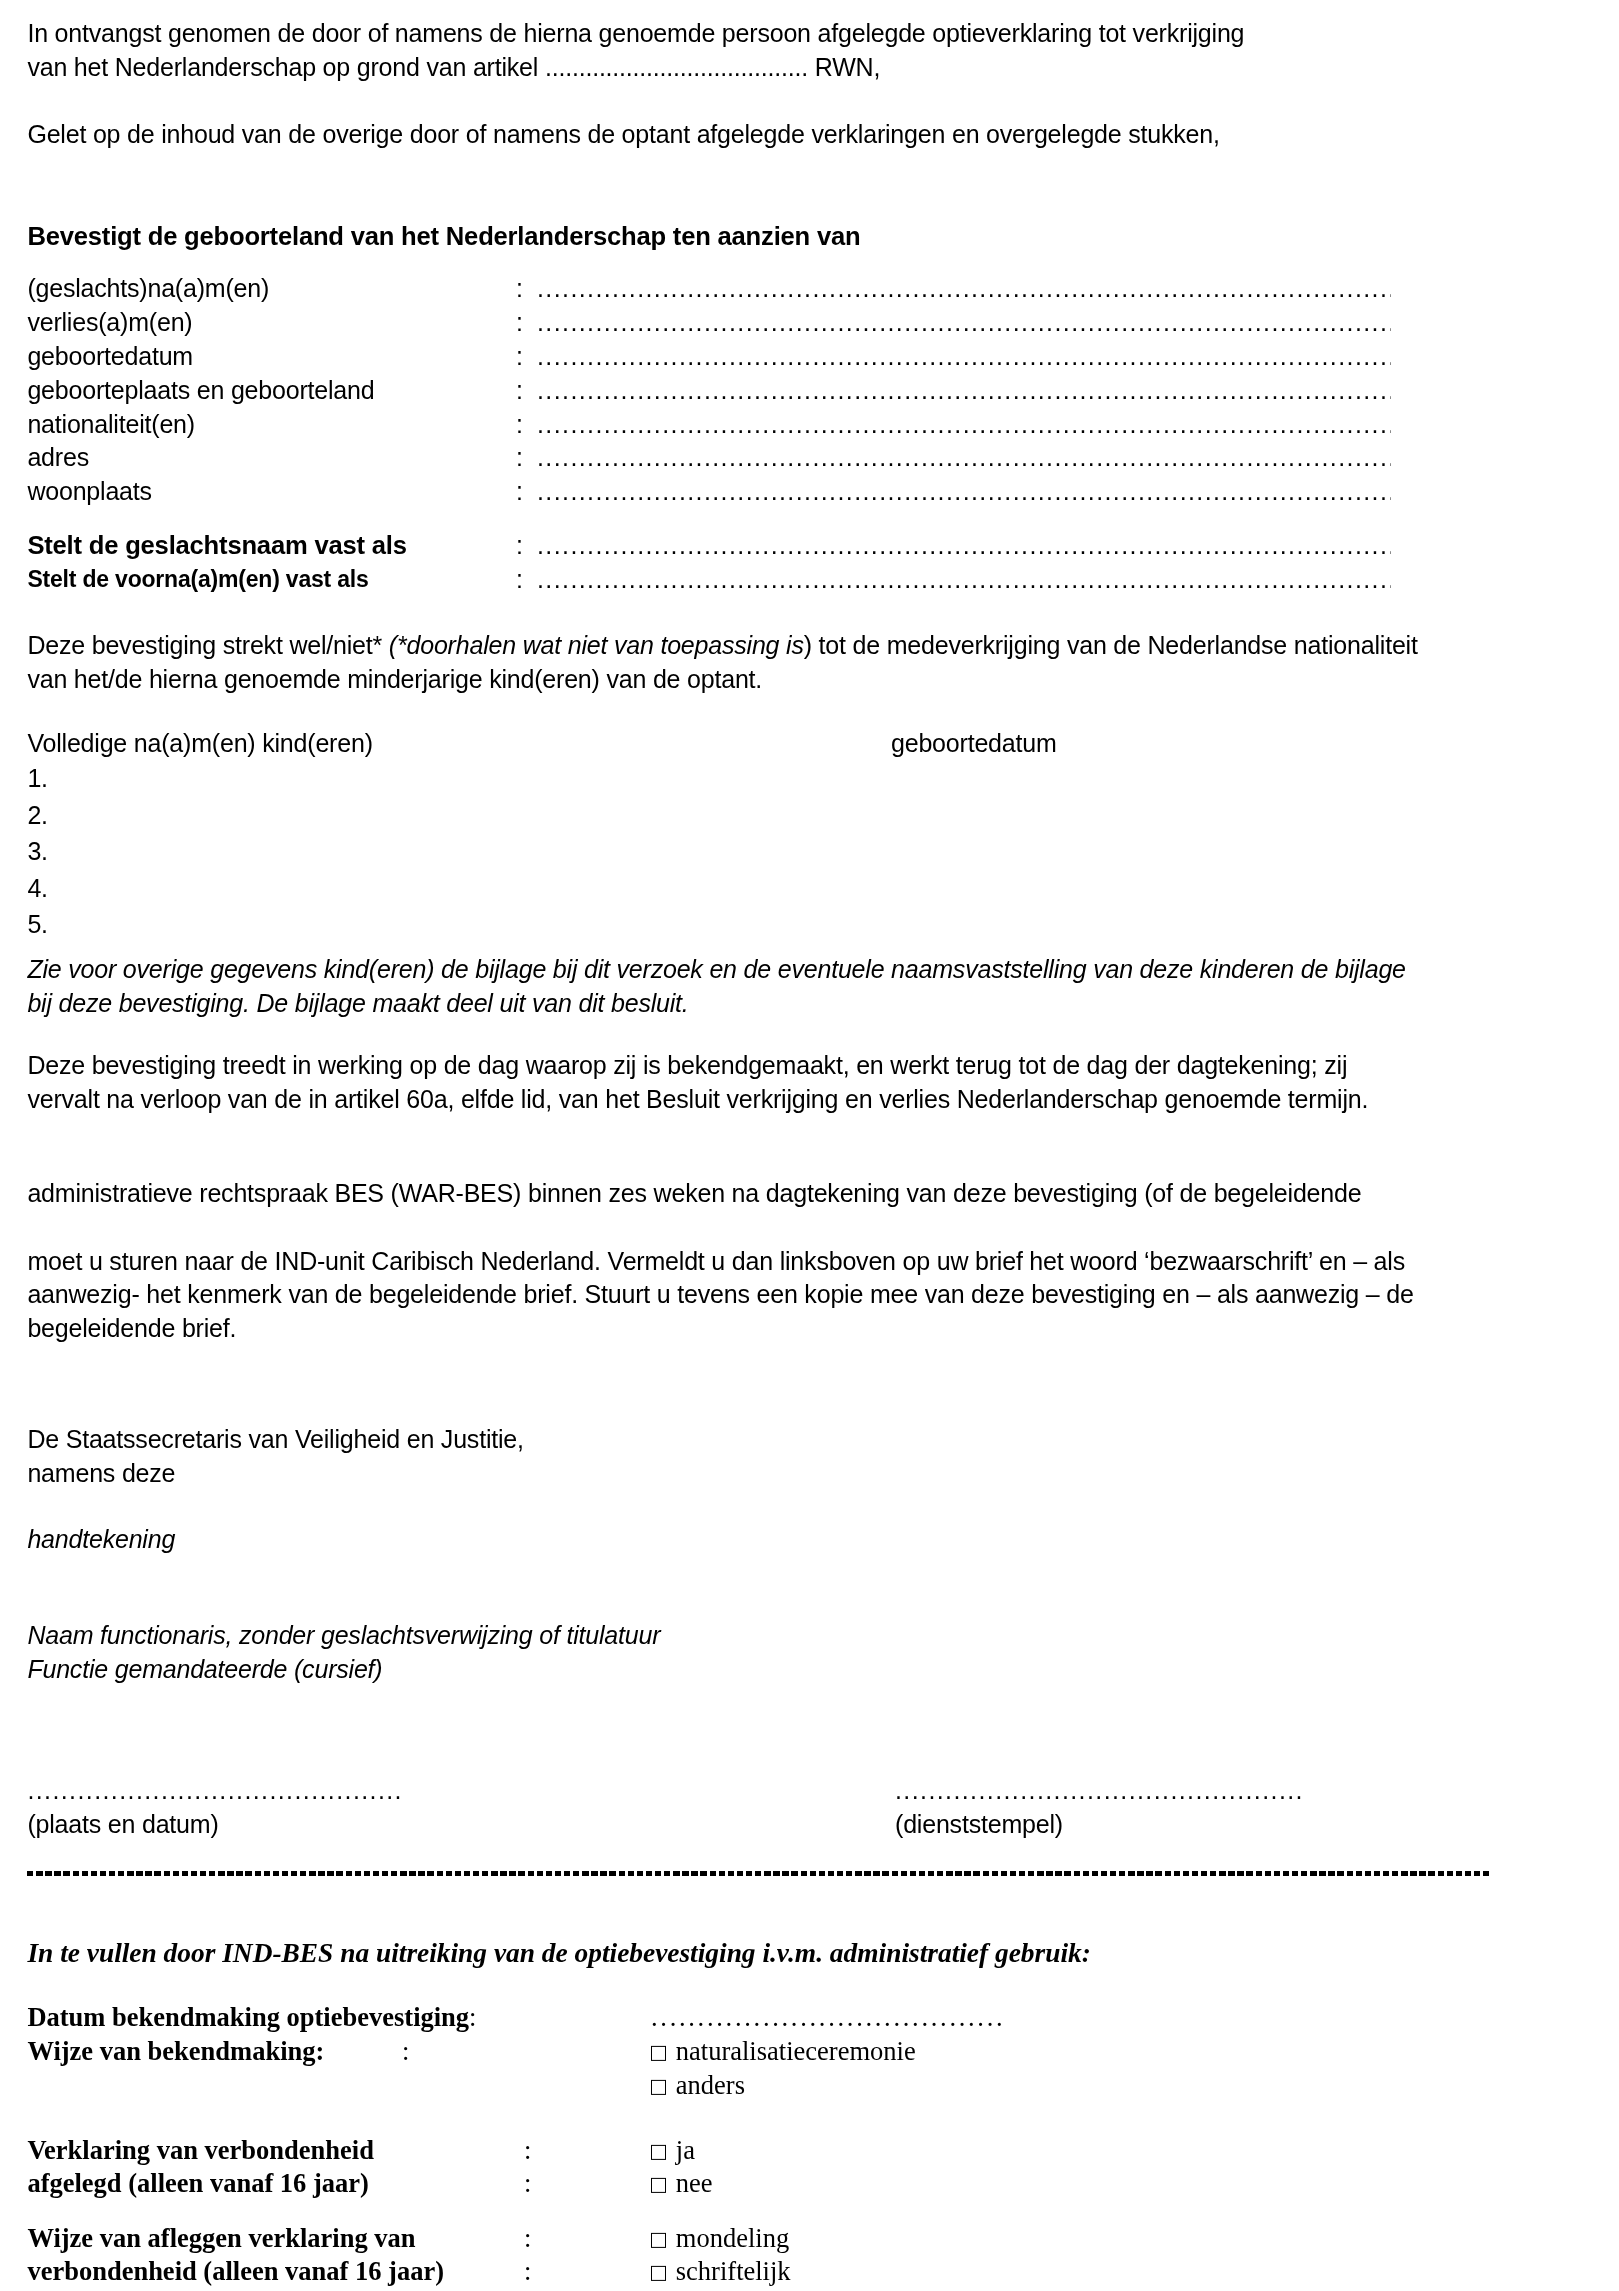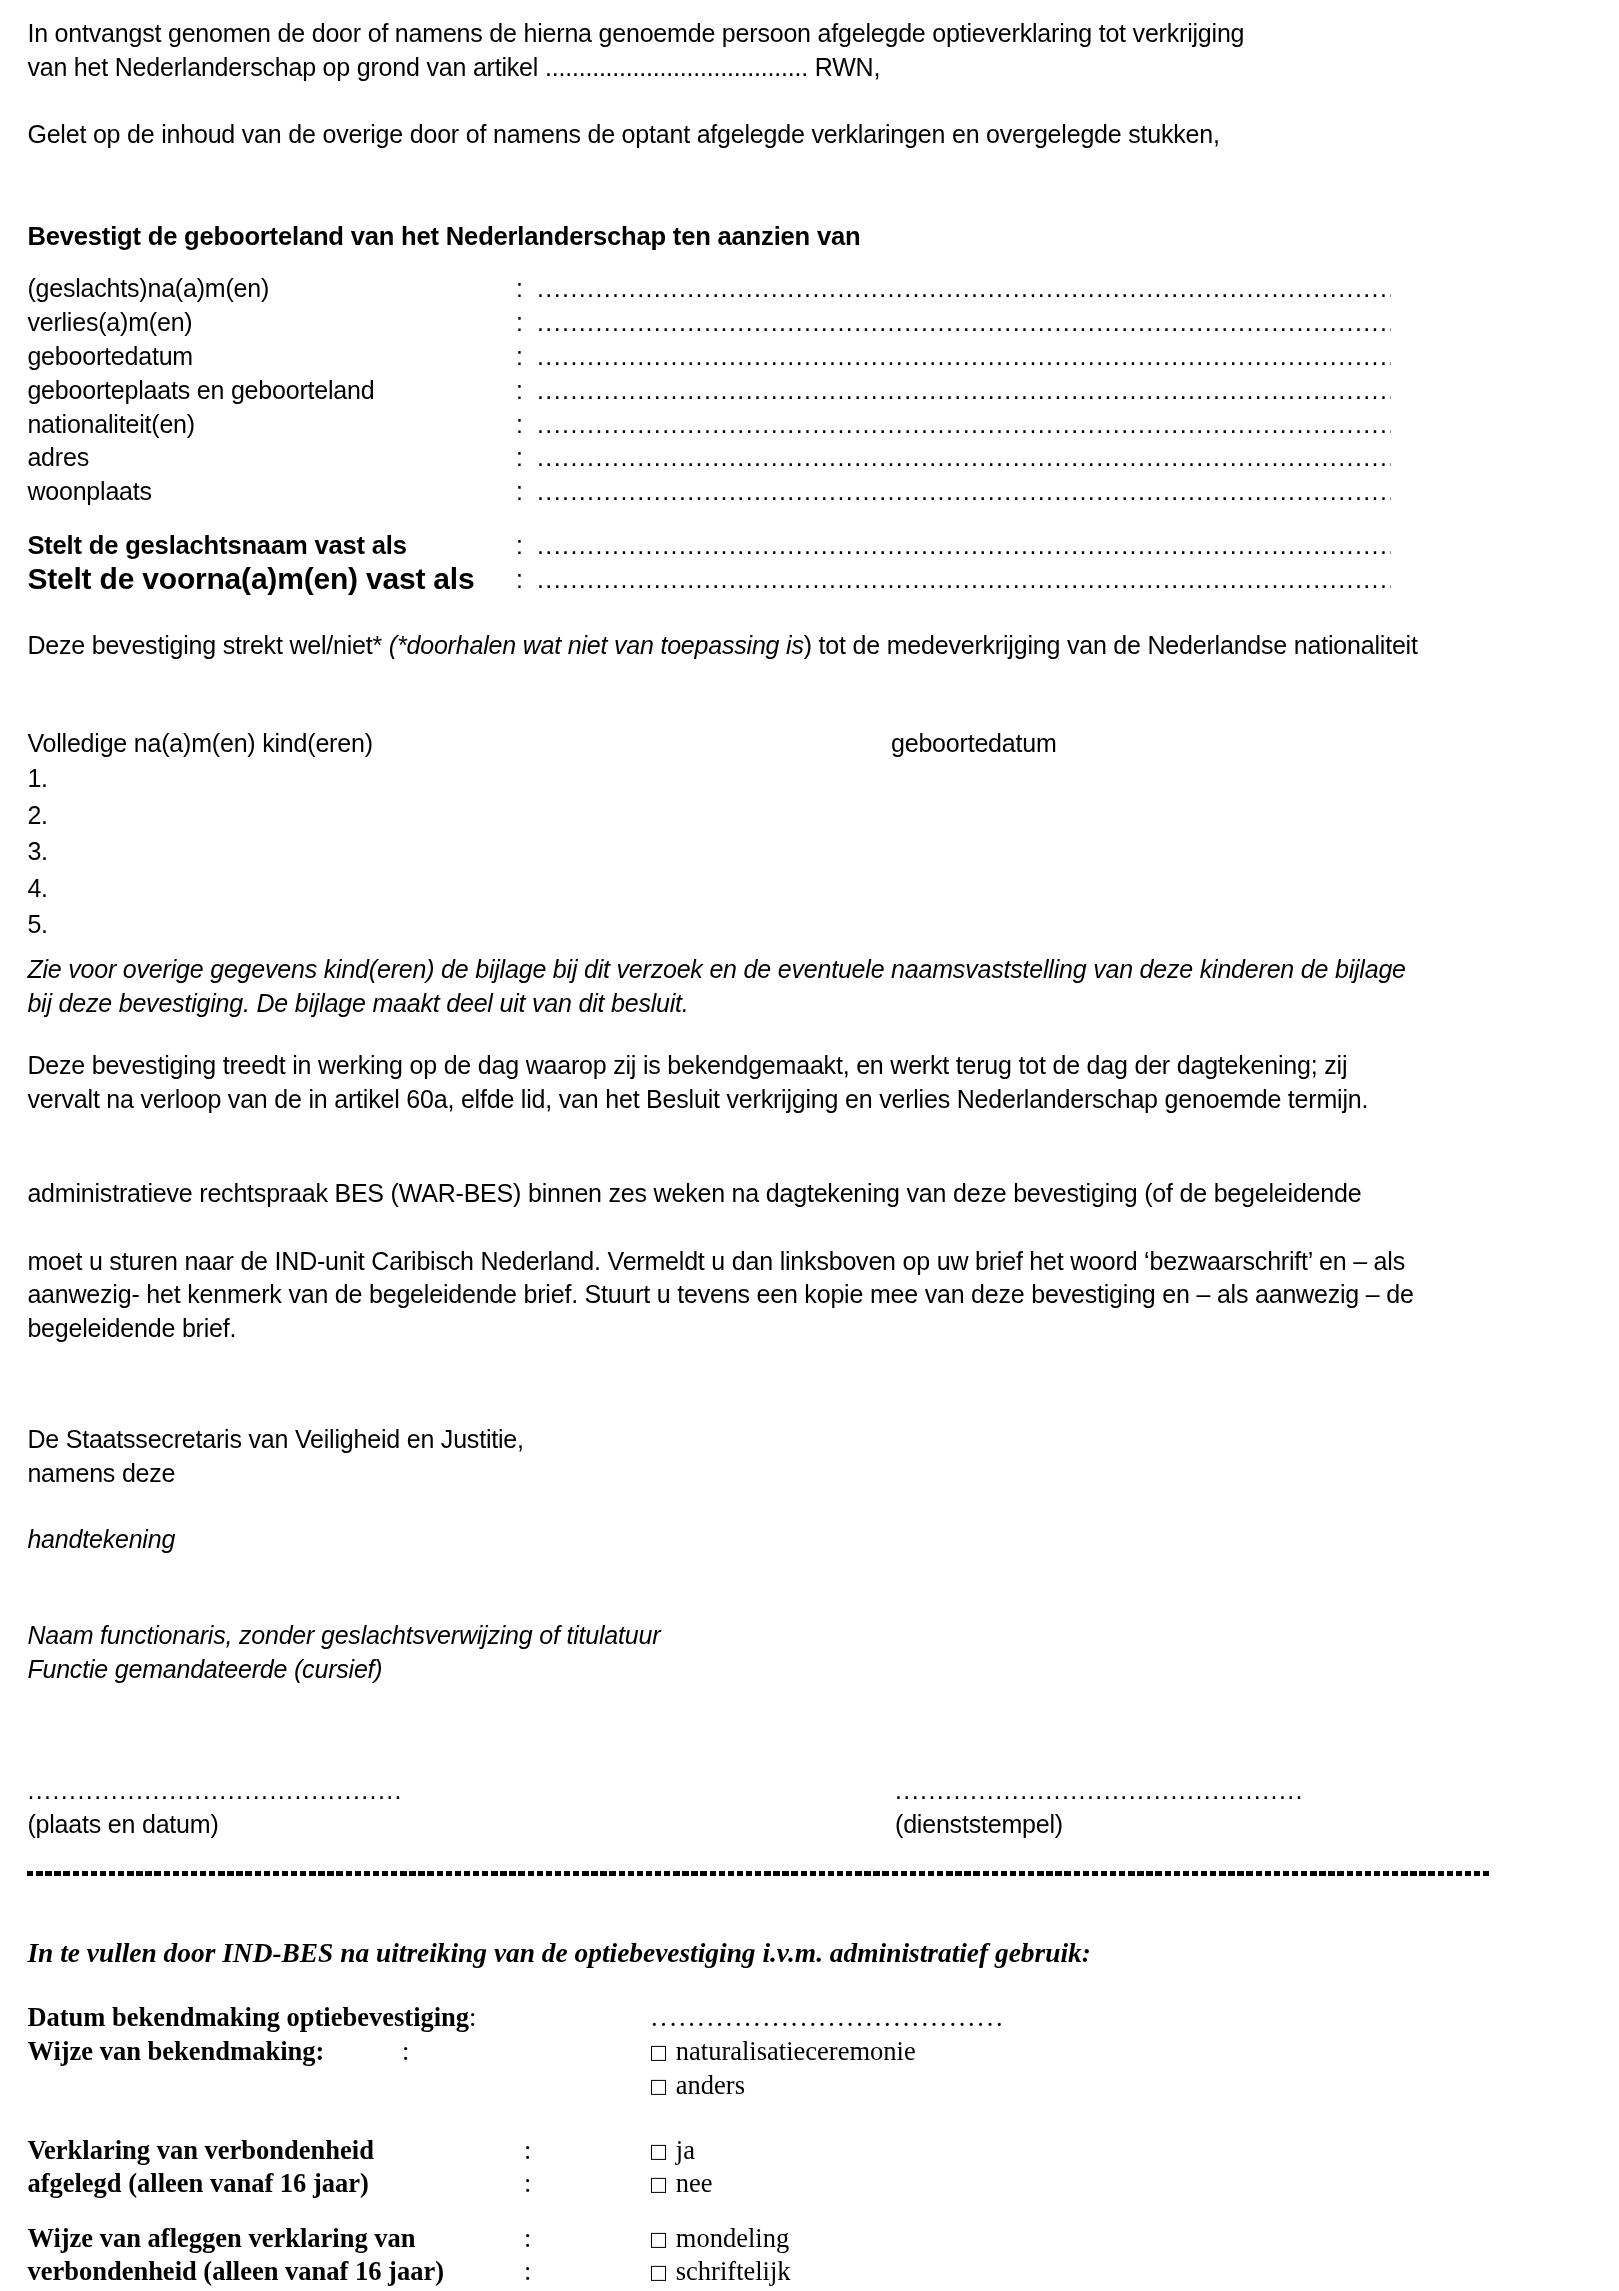--- a/index.html
+++ b/index.html
@@ -75,25 +75,26 @@
   <div class="abs dots" style="left:537px; top:440px; width:854px;">........................................................................................................................................................</div>
 
   <div class="abs nowrap" style="left:27.4px; top:474px;">woonplaats</div>
   <div class="abs" style="left:516px; top:474px;">:</div>
   <div class="abs dots" style="left:537px; top:474px; width:854px;">........................................................................................................................................................</div>
 
   <div class="abs nowrap b" style="left:27.4px; top:528px; font-size:25.6px;">Stelt de geslachtsnaam vast als</div>
   <div class="abs" style="left:516px; top:528px;">:</div>
   <div class="abs dots" style="left:537px; top:528px; width:854px;">........................................................................................................................................................</div>
 
-  <div class="abs nowrap b" style="left:27.4px; top:562px; font-size:30px;">Stelt de voorna(a)m(en) vast als</div>
+  <div class="abs nowrap b" style="left:27.4px; top:562px; font-size:23px;">Stelt de voorna(a)m(en) vast als</div>
   <div class="abs" style="left:516px; top:562px;">:</div>
   <div class="abs dots" style="left:537px; top:562px; width:854px;">........................................................................................................................................................</div>
 
   <div class="abs nowrap" style="left:27.4px; top:628px;"><span>Deze bevestiging strekt wel/niet* </span><span class="i">(*doorhalen wat niet van toepassing is</span><span>) tot de medeverkrijging van de Nederlandse nationaliteit</span></div>
+  <div class="abs nowrap" style="left:27.4px; top:662px;">van het/de hierna genoemde minderjarige kind(eren) van de optant.</div>
 
   <div class="abs nowrap" style="left:27.4px; top:726px;">Volledige na(a)m(en) kind(eren)</div>
   <div class="abs nowrap" style="left:891px; top:726px;">geboortedatum</div>
   <div class="abs" style="left:27.4px; top:761px;">1.</div>
   <div class="abs" style="left:27.4px; top:798px;">2.</div>
   <div class="abs" style="left:27.4px; top:834px;">3.</div>
   <div class="abs" style="left:27.4px; top:871px;">4.</div>
   <div class="abs" style="left:27.4px; top:907px;">5.</div>
 
   <div class="abs nowrap i" style="left:27.4px; top:952px;">Zie voor overige gegevens kind(eren) de bijlage bij dit verzoek en de eventuele naamsvaststelling van deze kinderen de bijlage</div>

